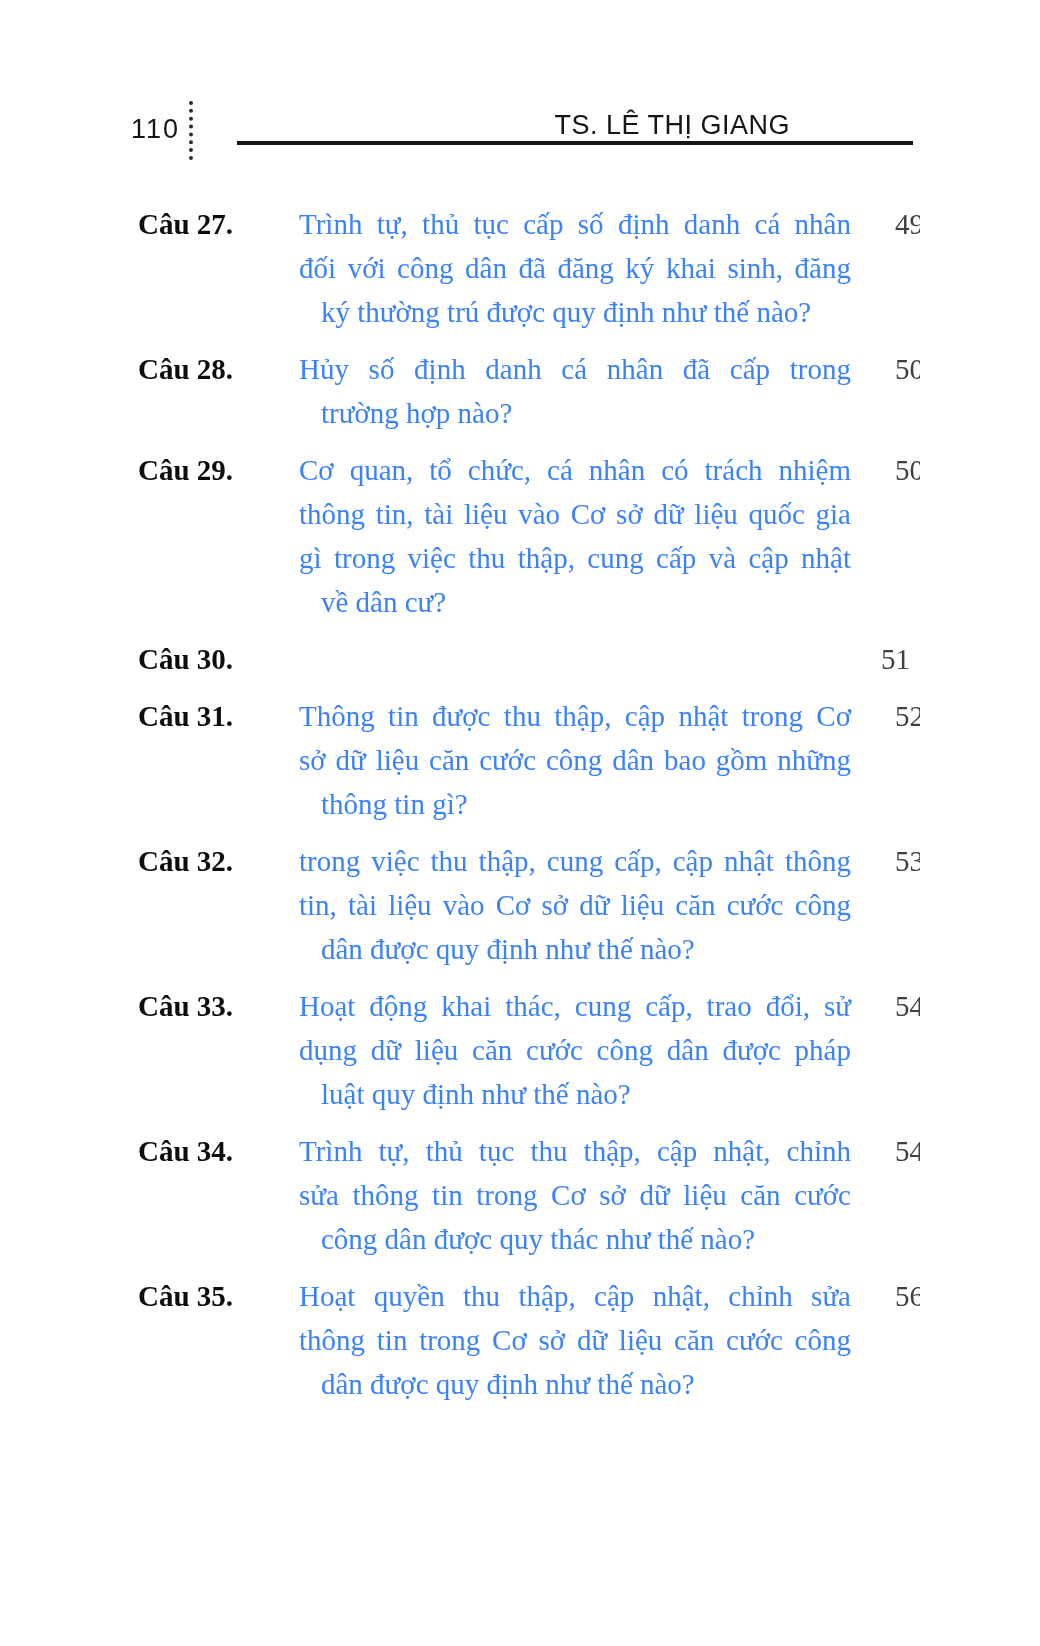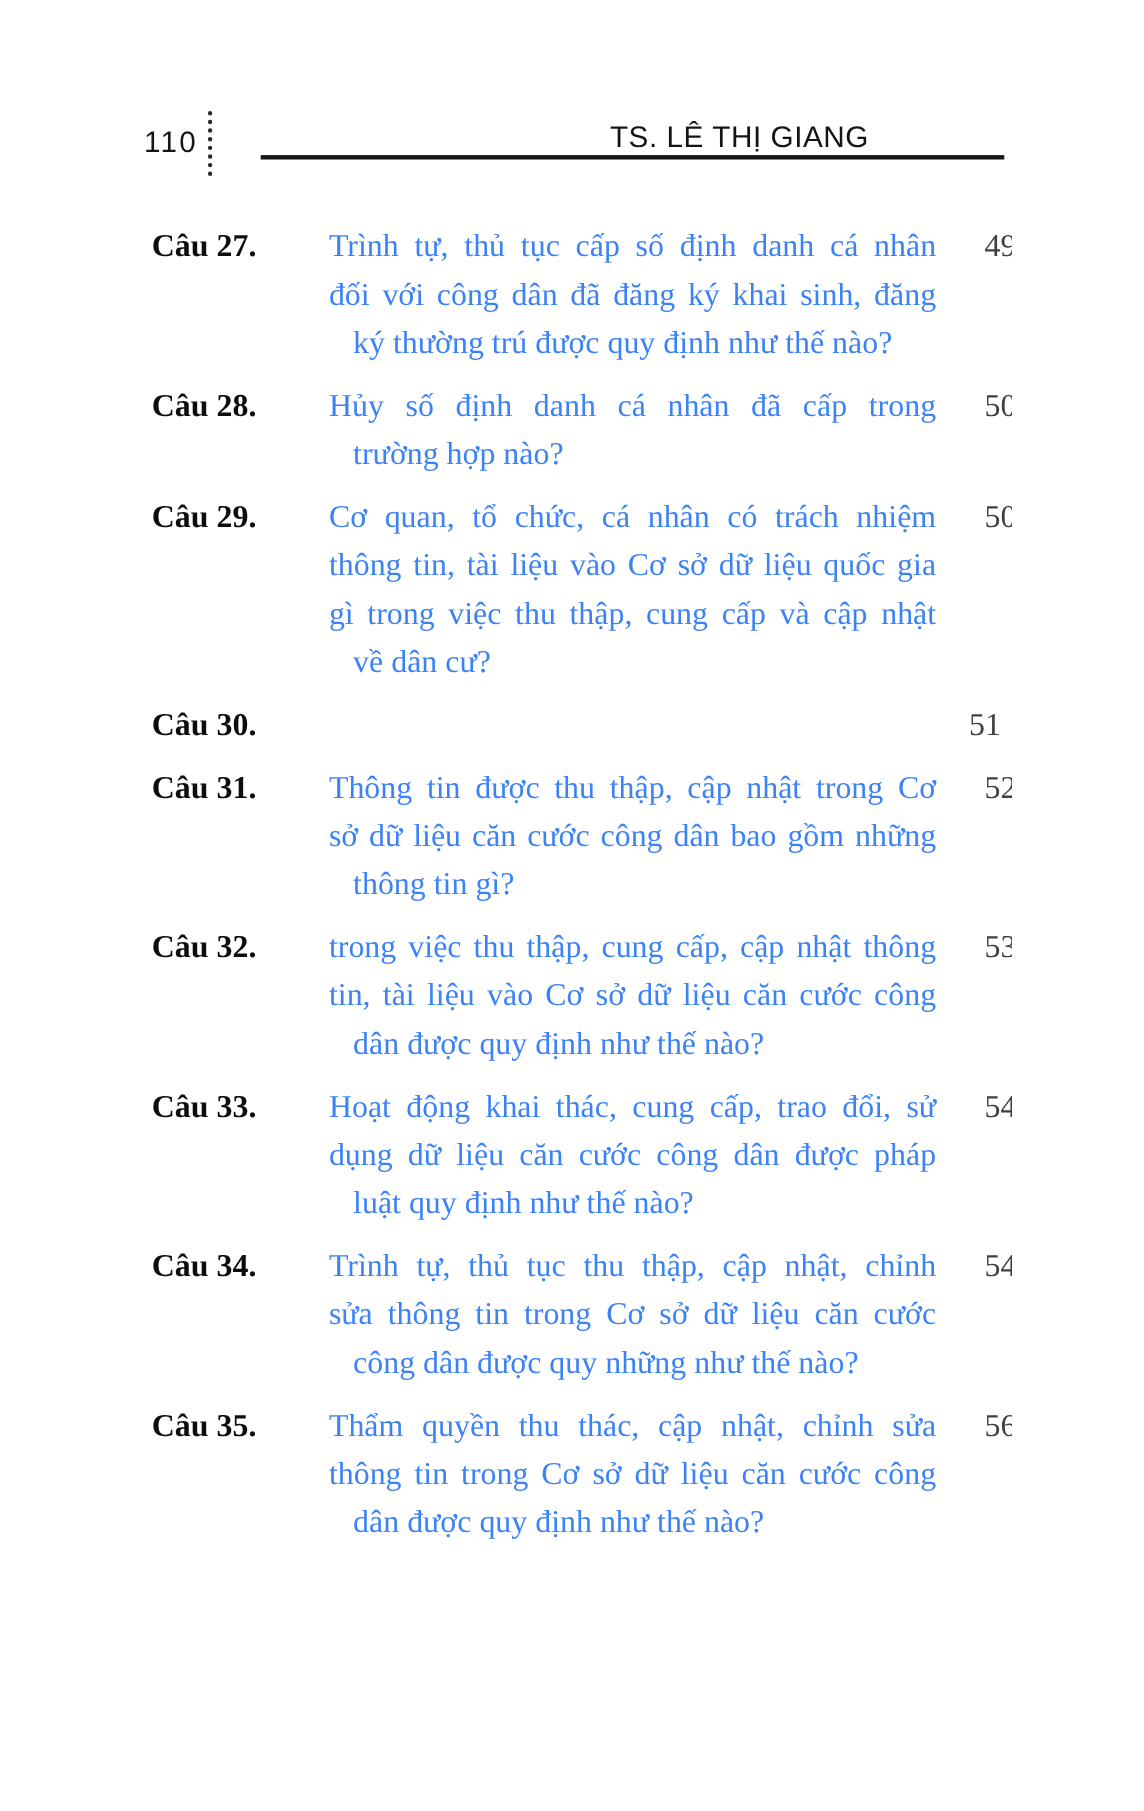--- a/index.html
+++ b/index.html
@@ -178,29 +178,29 @@
           <div class="line last">luật quy định như thế nào?</div>
         </div>
       <div class="entry-page">54</div>
     </div>
 
     <div class="entry">
       <div class="entry-label">Câu 34.</div>
       <div class="entry-text">
           <div class="line">Trình tự, thủ tục thu thập, cập nhật, chỉnh</div>
           <div class="line">sửa thông tin trong Cơ sở dữ liệu căn cước</div>
-          <div class="line last">công dân được quy những như thế nào?</div>
+          <div class="line last">công dân được quy thác như thế nào?</div>
         </div>
       <div class="entry-page">54</div>
     </div>
 
     <div class="entry">
       <div class="entry-label">Câu 35.</div>
       <div class="entry-text">
-          <div class="line">Thẩm quyền thu thác, cập nhật, chỉnh sửa</div>
+          <div class="line">Hoạt quyền thu thập, cập nhật, chỉnh sửa</div>
           <div class="line">thông tin trong Cơ sở dữ liệu căn cước công</div>
           <div class="line last">dân được quy định như thế nào?</div>
         </div>
       <div class="entry-page">56</div>
     </div>
   </main>
 
 </div>
 
 </body></html>

